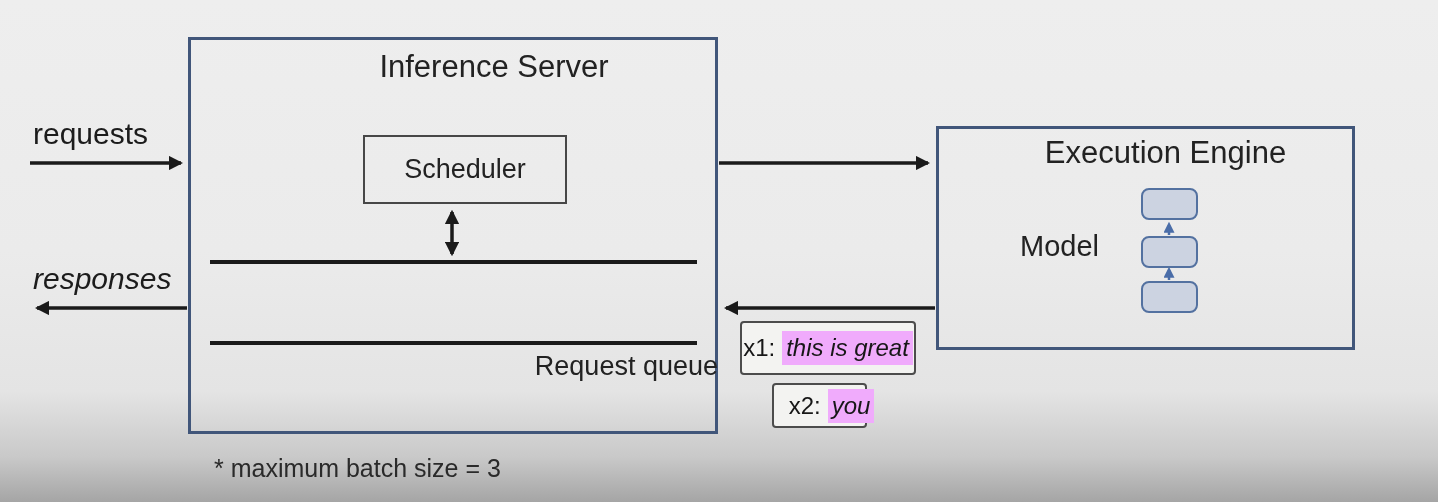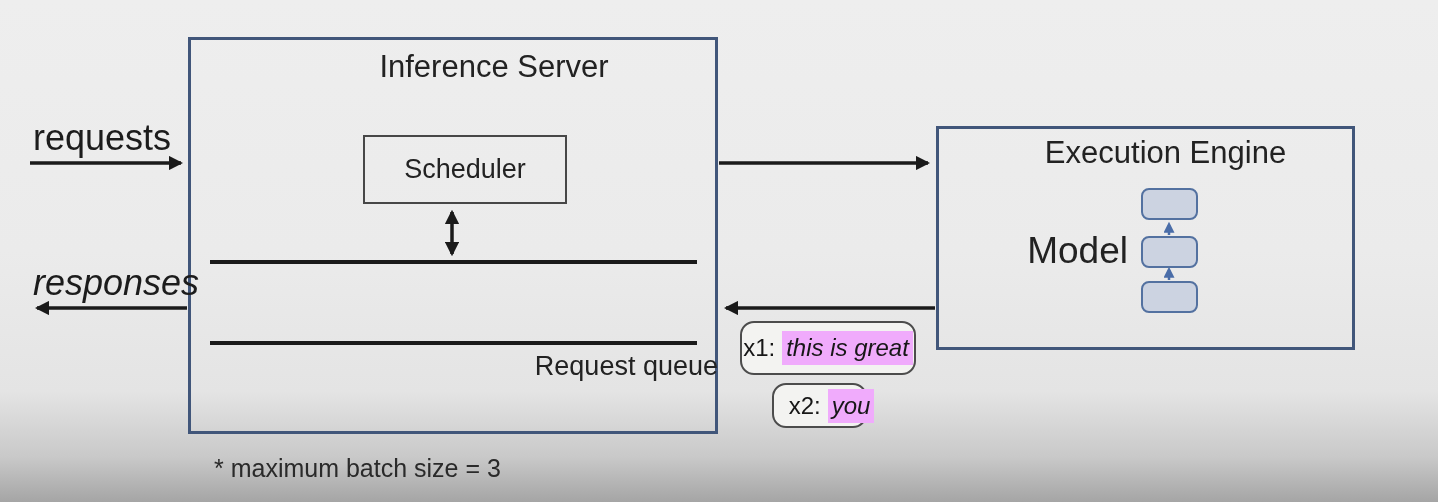--- a/index.html
+++ b/index.html
@@ -64,52 +64,51 @@
     position: absolute;
     left: 188px; top: 351px;
     width: 530px;
     text-align: right;
     font-size: 27px;
     color: #222222;
   }
 
   .io-label {
     position: absolute;
-    font-size: 36px;
+    font-size: 30px;
     color: #1c1c1c;
     white-space: nowrap;
   }
   #requests-label  { left: 33px; top: 117px; }
   #responses-label { left: 33px; top: 262px; font-style: italic; }
 
   #model-label {
     position: absolute;
     left: 1020px; top: 230px;
     width: 108px;
-    text-align: right;
-    font-size: 37px;
+    font-size: 29px;
     color: #222222;
   }
   .model-box {
     position: absolute;
     left: 1141px;
     width: 57px; height: 32px;
     background: #ccd3e1;
     border: 2px solid #5371a0;
     border-radius: 8px;
     box-sizing: border-box;
   }
   #model-box-1 { top: 188px; }
   #model-box-2 { top: 236px; }
   #model-box-3 { top: 281px; }
 
   .batch-badge {
     position: absolute;
     border: 2.5px solid #4c4c4c;
-    border-radius: 14px;
+    border-radius: 4px;
     background: #f3f3f1;
     box-sizing: border-box;
     display: flex;
     align-items: center;
     justify-content: center;
     font-size: 24px;
     color: #171717;
     white-space: nowrap;
   }
   #badge-x1 { left: 740px; top: 321px; width: 176px; height: 54px; }

